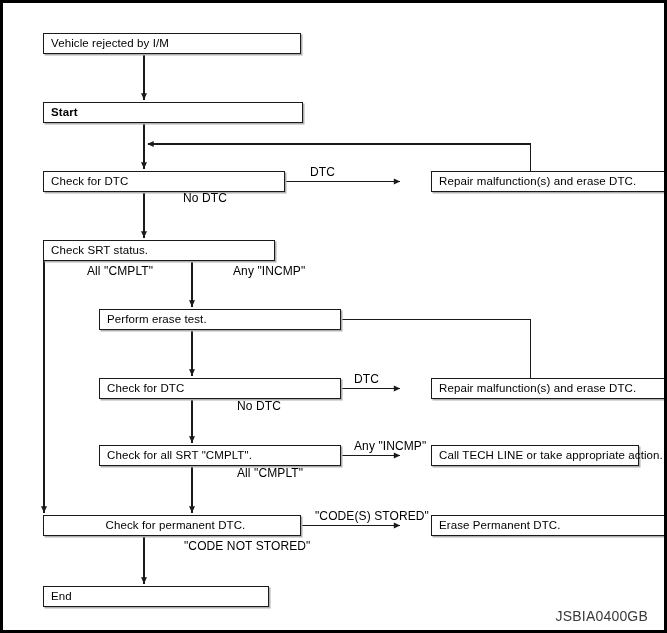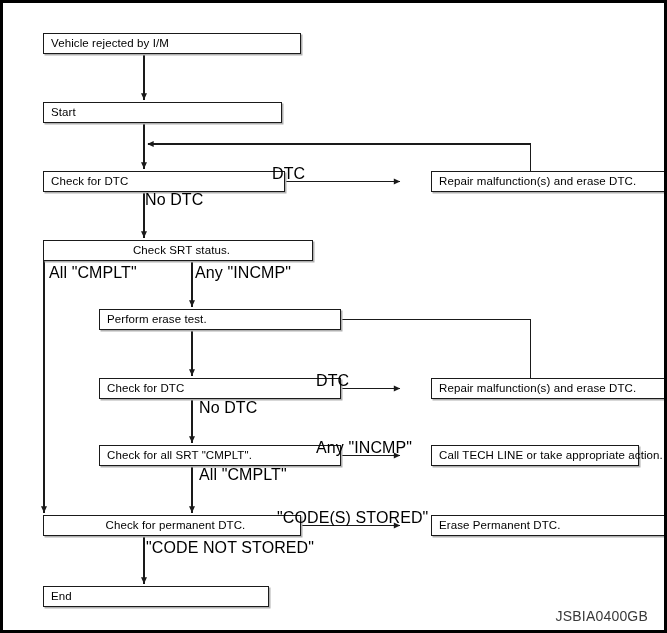--- a/index.html
+++ b/index.html
@@ -40,25 +40,26 @@
     padding-left: 7px;
     font-size: 11.5px;
     line-height: 1;
     color: #000000;
     white-space: nowrap;
     letter-spacing: 0.1px;
     margin-left: 28px;
   }
   .edge-label {
     position: absolute;
-    font-size: 16px;
+    font-size: 12px;
     line-height: 1;
     color: #000000;
     white-space: nowrap;
     letter-spacing: 0.1px;
+    margin-left: 38px;
   }
   .watermark {
     position: absolute;
     right: 16px;
     bottom: 6px;
     font-size: 14px;
     letter-spacing: 0.2px;
     color: #3a3a3a;
     font-family: Liberation Sans, sans-serif;
   }
@@ -114,30 +115,30 @@
 
         <line x1="141" y1="533" x2="141" y2="580.5" marker-end="url(#arrowDown)"></line>
 
       </g>
     </svg>
   </div>
 
   <div class="node" style="left:12px;  top:30px;  width:258px;">
       <span>Vehicle rejected by I/M</span>
     </div>
-  <div class="node" style="left:12px;  top:99px;  width:239px;">
+  <div class="node" style="left:12px;  top:99px;  width:260px;font-weight:bold;">
       <span>Start</span>
     </div>
   <div class="node" style="left:12px;  top:168px; width:242px;">
       <span>Check for DTC</span>
     </div>
   <div class="node" style="left:400px; top:168px; width:255px;">
       <span>Repair malfunction(s) and erase DTC.</span>
     </div>
-  <div class="node" style="left:12px;  top:237px; width:270px;justify-content:center;">
+  <div class="node" style="left:12px;  top:237px; width:232px;">
       <span>Check SRT status.</span>
     </div>
   <div class="node" style="left:68px;  top:306px; width:242px;">
       <span>Perform erase test.</span>
     </div>
   <div class="node" style="left:68px;  top:375px; width:242px;">
       <span>Check for DTC</span>
     </div>
   <div class="node" style="left:400px; top:375px; width:255px;">
       <span>Repair malfunction(s) and erase DTC.</span>

